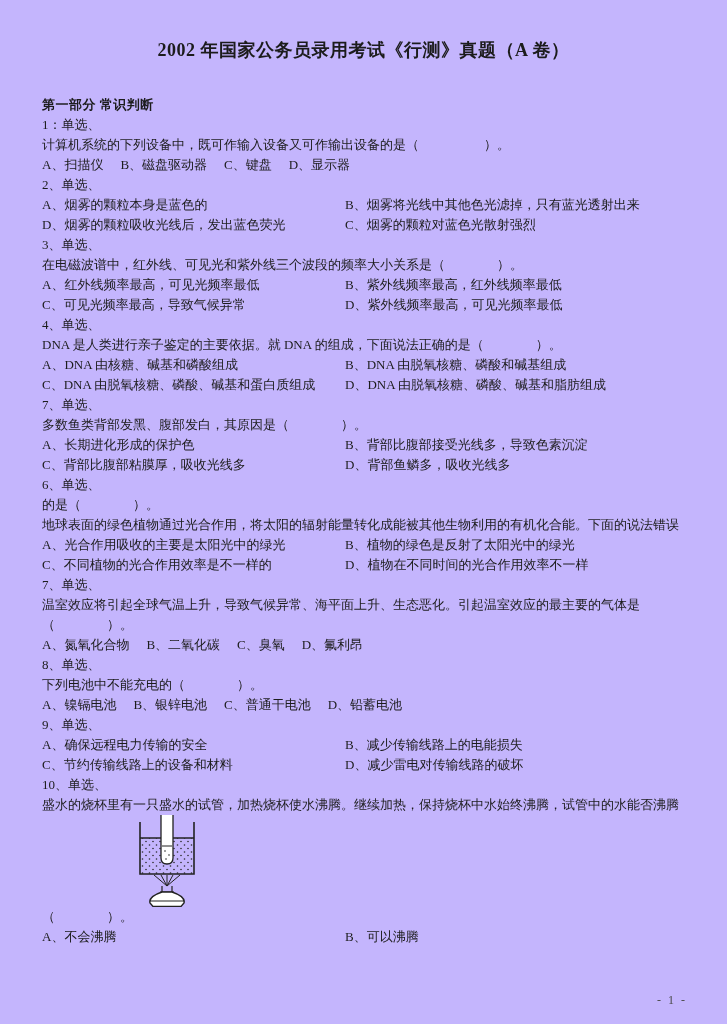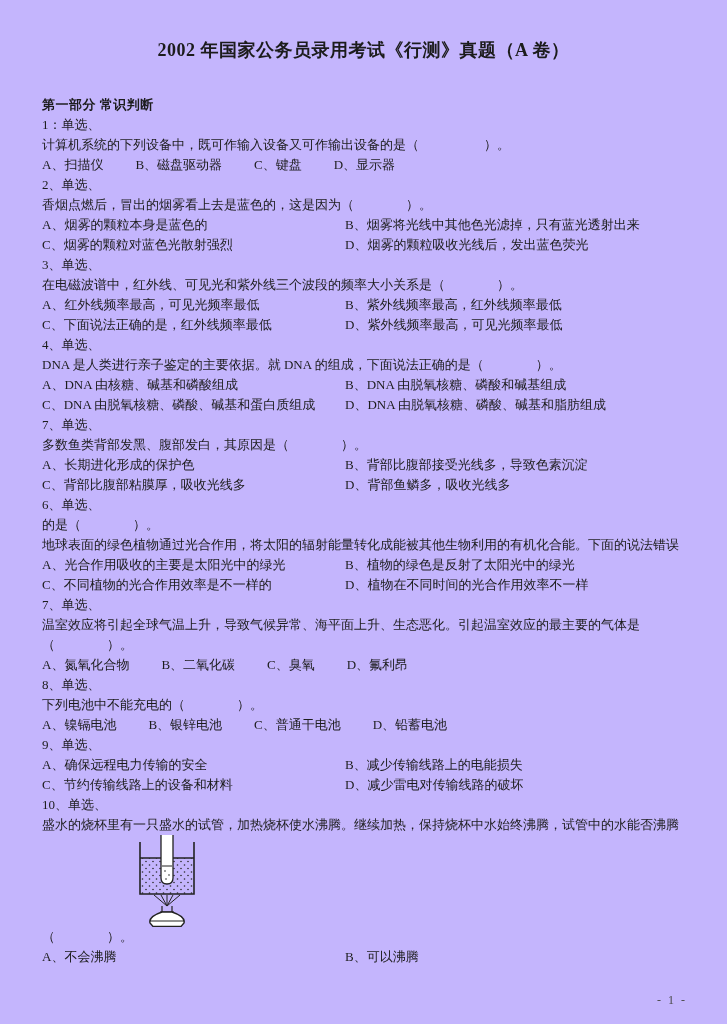--- a/index.html
+++ b/index.html
@@ -27,21 +27,21 @@
     padding-left: 42px;
     padding-right: 36px;
     font-size: 13px;
     line-height: 20px;
   }
   .section-heading {
     font-weight: bold;
     letter-spacing: 0.5px;
   }
   .q-line { white-space: nowrap; }
-  .opts-row { display: flex; gap: 32px; }
+  .opts-row { display: flex; gap: 17px; }
   .opts-grid { display: grid; grid-template-columns: 303px auto; }
   .opts-grid span { white-space: nowrap; }
   .figure-wrap {
     height: 92px;
     padding-left: 85px;
   }
   .figure-wrap svg { display: block; }
   .page-number {
     position: absolute;
     right: 40px;
@@ -68,36 +68,35 @@
       <div class="opts-row">
         <span>A、扫描仪</span>
         <span>B、磁盘驱动器</span>
         <span>C、键盘</span>
         <span>D、显示器</span>
       </div>
     </div>
 
     <div>
       <div class="q-line">2、单选、</div>
-      <div class="q-line">香烟点燃后，冒出的烟雾看上去是蓝色的，这是因为（　　　　）。</div>
       <div class="opts-grid">
         <span>A、烟雾的颗粒本身是蓝色的</span>
         <span>B、烟雾将光线中其他色光滤掉，只有蓝光透射出来</span>
+        <span>D、烟雾的颗粒吸收光线后，发出蓝色荧光</span>
         <span>C、烟雾的颗粒对蓝色光散射强烈</span>
-        <span>D、烟雾的颗粒吸收光线后，发出蓝色荧光</span>
       </div>
     </div>
 
     <div>
       <div class="q-line">3、单选、</div>
       <div class="q-line">在电磁波谱中，红外线、可见光和紫外线三个波段的频率大小关系是（　　　　）。</div>
       <div class="opts-grid">
         <span>A、红外线频率最高，可见光频率最低</span>
         <span>B、紫外线频率最高，红外线频率最低</span>
-        <span>C、下面说法正确的是，红外线频率最低</span>
+        <span>C、可见光频率最高，导致气候异常</span>
         <span>D、紫外线频率最高，可见光频率最低</span>
       </div>
     </div>
 
     <div>
       <div class="q-line">4、单选、</div>
       <div class="q-line">DNA 是人类进行亲子鉴定的主要依据。就 DNA 的组成，下面说法正确的是（　　　　）。</div>
       <div class="opts-grid">
         <span>A、DNA 由核糖、碱基和磷酸组成</span>
         <span>B、DNA 由脱氧核糖、磷酸和碱基组成</span>

